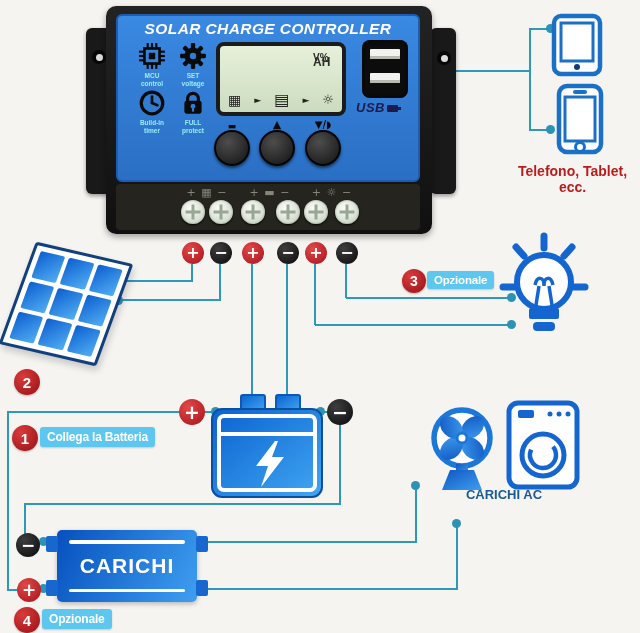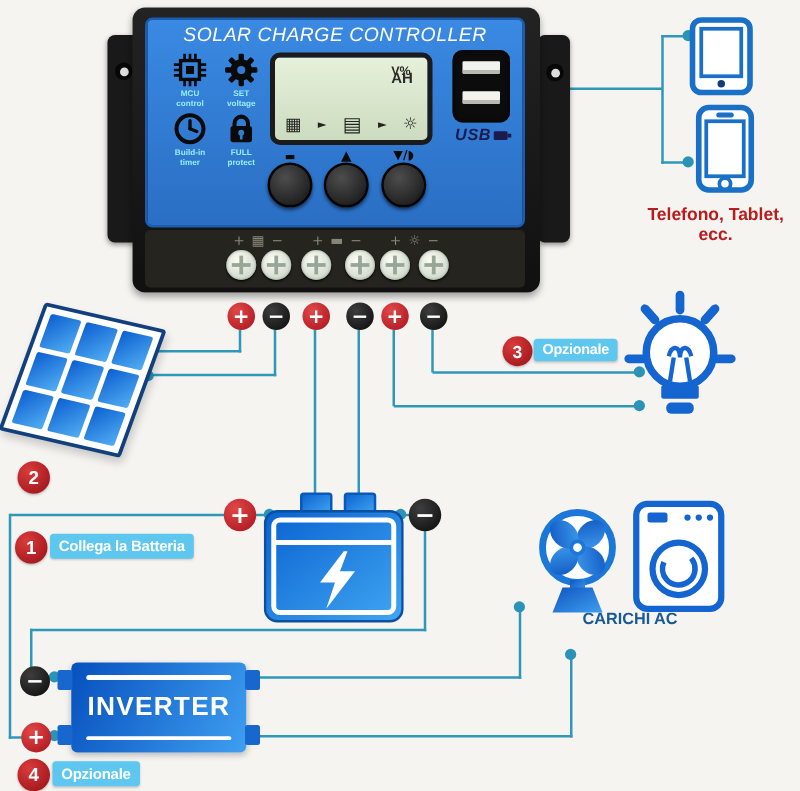--- a/index.html
+++ b/index.html
@@ -30,36 +30,36 @@
 
   
   .ear{position:absolute;width:26px;height:166px;background:#191919;border-radius:6px;box-shadow:0 2px 4px rgba(0,0,0,.4)}
   .hole{position:absolute;width:14px;height:14px;border-radius:50%;background:#070707;display:flex;align-items:center;justify-content:center}
   .hole i{width:7px;height:7px;border-radius:50%;background:#ddd;display:block}
   .case{position:absolute;left:106px;top:6px;width:326px;height:228px;background:linear-gradient(180deg,#232323,#101010);
         border-radius:10px;box-shadow:0 3px 6px rgba(0,0,0,.35)}
   .panel{position:absolute;left:116px;top:14px;width:304px;height:168px;border-radius:6px;
          background:linear-gradient(180deg,#3a89e2,#2a6fc4);border:2px solid #1d5cb0}
   .ctitle{position:absolute;left:120px;top:20px;width:296px;text-align:center;color:#fff;
-          font-size:15.5px;font-weight:normal;font-style:italic;letter-spacing:.4px}
+          font-size:15.5px;font-weight:bold;font-style:italic;letter-spacing:.4px}
   .ficon{position:absolute;width:28px;height:28px}
   .flabel{position:absolute;width:42px;text-align:center;font-size:6.5px;font-weight:bold;color:#97ecf8;
           white-space:pre-line;line-height:1.3}
   .lcd{position:absolute;left:216px;top:42px;width:130px;height:74px;border:4px solid #1b1b1b;border-radius:8px;
        background:linear-gradient(180deg,#e7f0da,#ccdcc0)}
   .lcd-value{position:absolute;left:8px;top:0;font-family:"DejaVu Sans Mono",monospace;font-weight:bold;
              font-size:30px;color:#2c2c28;letter-spacing:1px}
   .lcd-u1{position:absolute;left:93px;top:6px;font-size:10px;font-weight:800;color:#2c2c28}
   .lcd-u2{position:absolute;left:93px;top:9px;font-size:12px;font-weight:800;color:#2c2c28}
   .lcd-flow{position:absolute;left:8px;right:8px;bottom:3px;display:flex;align-items:center;
             justify-content:space-between;color:#23231f;font-family:"DejaVu Sans",sans-serif}
   .usb{position:absolute;left:362px;top:40px;width:46px;height:58px;background:#0c0c0c;border-radius:8px;box-shadow:inset 0 0 4px #000}
   .usb-slot{position:absolute;left:8px;width:30px;height:10px;background:#f2f2ee;border-radius:1px;
             box-shadow:inset 0 -3px 0 #b9b9b2}
-  .usb-label{position:absolute;left:356px;top:100px;width:58px;text-align:center;font-size:13px;font-weight:900;
+  .usb-label{position:absolute;left:356px;top:100px;width:58px;font-size:13px;font-weight:900;
              font-style:italic;color:#1b1b4d;letter-spacing:.5px}
   .usb-batt{display:inline-block;width:11px;height:7px;background:#1b1b4d;border-radius:1px;position:relative;margin-left:2px}
   .usb-batt::after{content:"";position:absolute;right:-3px;top:2px;width:3px;height:3px;background:#1b1b4d}
   .btn{position:absolute;width:36px;height:36px;border-radius:50%;border:2px solid #050505;
        background:radial-gradient(circle at 38% 32%,#4d4d4d,#121212);box-shadow:0 2px 3px rgba(0,0,0,.55)}
   .btn-label{position:absolute;color:#0a0a0a;font-weight:bold;font-family:"DejaVu Sans",sans-serif;text-align:center}
   .strip{position:absolute;left:116px;top:184px;width:304px;height:46px;background:#26241f;border-radius:4px}
   .tgroup{position:absolute;top:186px;width:48px;text-align:center;color:#85857a;font-size:11px;
           font-family:"DejaVu Sans",sans-serif;letter-spacing:1px;white-space:nowrap}
   .screw{position:absolute;width:24px;height:24px;border-radius:50%;top:200px;
@@ -334,21 +334,21 @@
   </svg>
   <div class="cap-text" style="left:505px;top:163px;width:135px;font-size:14px;color:#b91c1c">Telefono, Tablet, ecc.</div>
 
   <div class="inverter">
     <div class="itab" style="left:-11px;top:6px"></div>
     <div class="itab" style="left:-11px;top:50px"></div>
     <div class="itab" style="right:-11px;top:6px"></div>
     <div class="itab" style="right:-11px;top:50px"></div>
     <div class="inv-line" style="top:10px"></div>
     <div class="inv-line" style="bottom:10px"></div>
-    <div class="inv-text">INVERTER</div>
+    <div class="inv-text">CARICHI</div>
   </div>
   <div class="pol black d24" style="left:16px;top:533px">−</div>
   <div class="pol red d24" style="left:17px;top:578px">+</div>
 
   <div class="badge" style="left:12px;top:425px">1</div>
   <div class="chip" style="left:40px;top:427px;font-size:12px">Collega la Batteria</div>
 
   <div class="badge" style="left:14px;top:369px">2</div>
 
   <div class="badge" style="left:402px;top:269px;width:24px;height:24px;font-size:14px">3</div>

